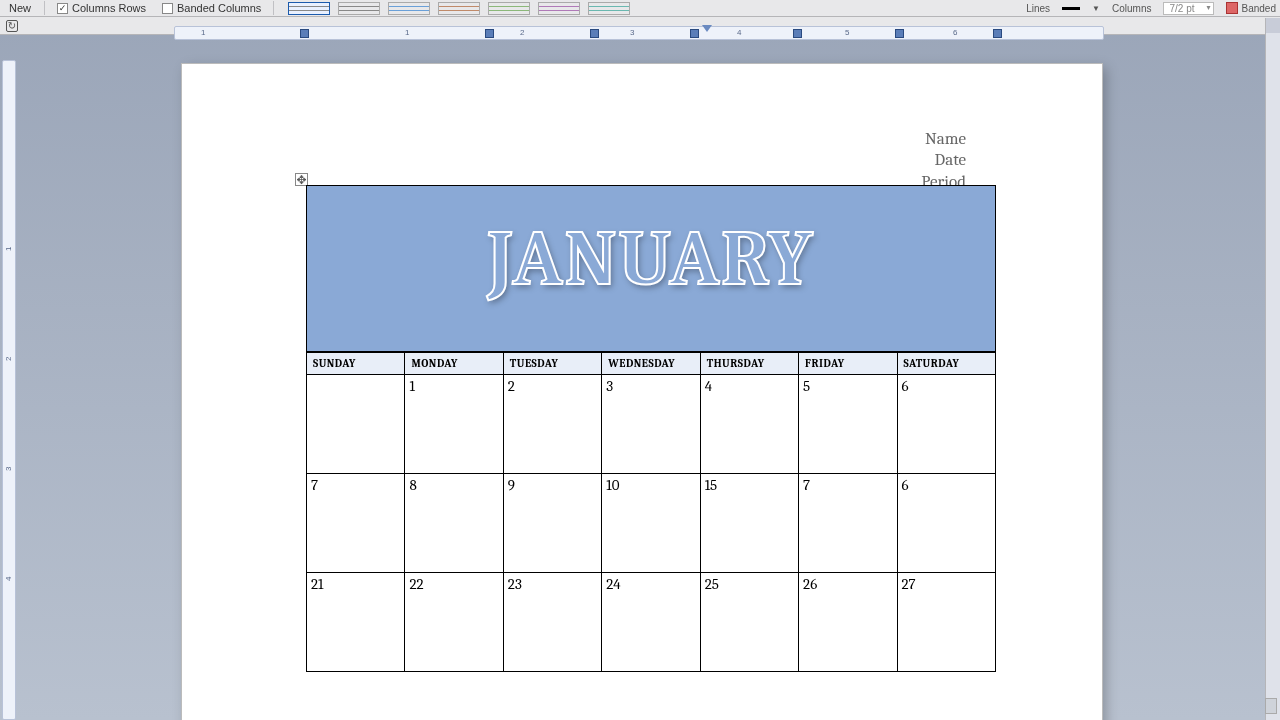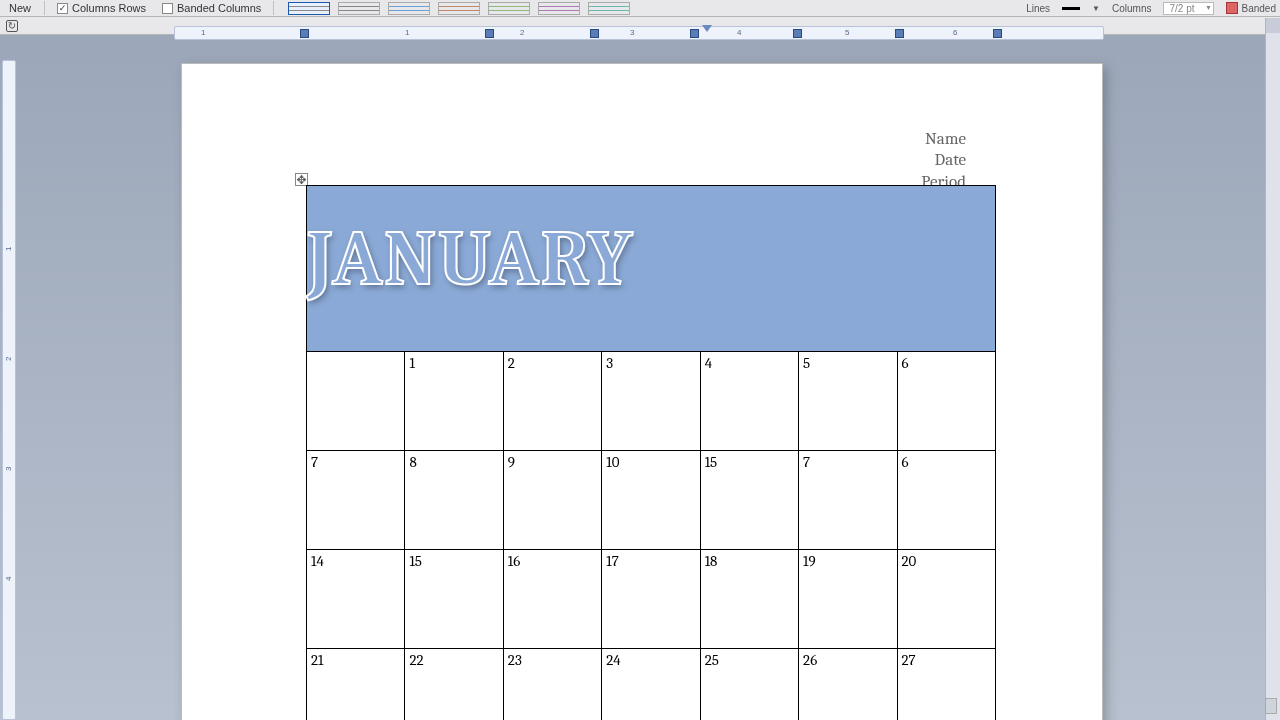--- a/index.html
+++ b/index.html
@@ -151,20 +151,21 @@
   width: 690px;
   border-collapse: collapse;
 }
 table.cal td, table.cal th {
   border: 1px solid #000;
   vertical-align: top;
 }
 .month-cell {
   background: #8aa9d6;
   height: 166px;
+  text-align: center;
   position: relative;
 }
 .month-text {
   font-family: Cambria, Georgia, "Times New Roman", serif;
   font-size: 76px;
   font-weight: 700;
   letter-spacing: 2px;
   color: #8aa9d6;
   -webkit-text-stroke: 2px #fff;
   text-shadow: 2px 3px 6px rgba(0,0,0,0.35);
@@ -328,48 +329,48 @@
 
     <div class="table-handle">✥</div>
 
     <table class="cal">
       <tbody>
           <tr>
         <td class="month-cell" colspan="7">
           <span class="month-text" data-t="JANUARY">JANUARY</span>
         </td>
       </tr>
+      <tr class="dayhead">
+        <th>SUNDAY</th>
+        <th>MONDAY</th>
+        <th>TUESDAY</th>
+        <th>WEDNESDAY</th>
+        <th>THURSDAY</th>
+        <th>FRIDAY</th>
+        <th>SATURDAY</th>
+      </tr>
       <tr>
         <td class="dc"></td>
         <td class="dc">1</td>
         <td class="dc">2</td>
         <td class="dc">3</td>
         <td class="dc">4</td>
         <td class="dc">5</td>
         <td class="dc">6</td>
       </tr>
       <tr>
         <td class="dc">7</td>
         <td class="dc">8</td>
         <td class="dc">9</td>
         <td class="dc">10</td>
         <td class="dc">15</td>
         <td class="dc">7</td>
         <td class="dc">6</td>
       </tr>
       <tr>
-        <td class="dc">14</td>
-        <td class="dc">15</td>
-        <td class="dc">16</td>
-        <td class="dc">17</td>
-        <td class="dc">18</td>
-        <td class="dc">19</td>
-        <td class="dc">20</td>
-      </tr>
-      <tr>
         <td class="dc" style="height:40px">21</td>
         <td class="dc">22</td>
         <td class="dc">23</td>
         <td class="dc">24</td>
         <td class="dc">25</td>
         <td class="dc">26</td>
         <td class="dc">27</td>
       </tr>
     </tbody>
       </table>

